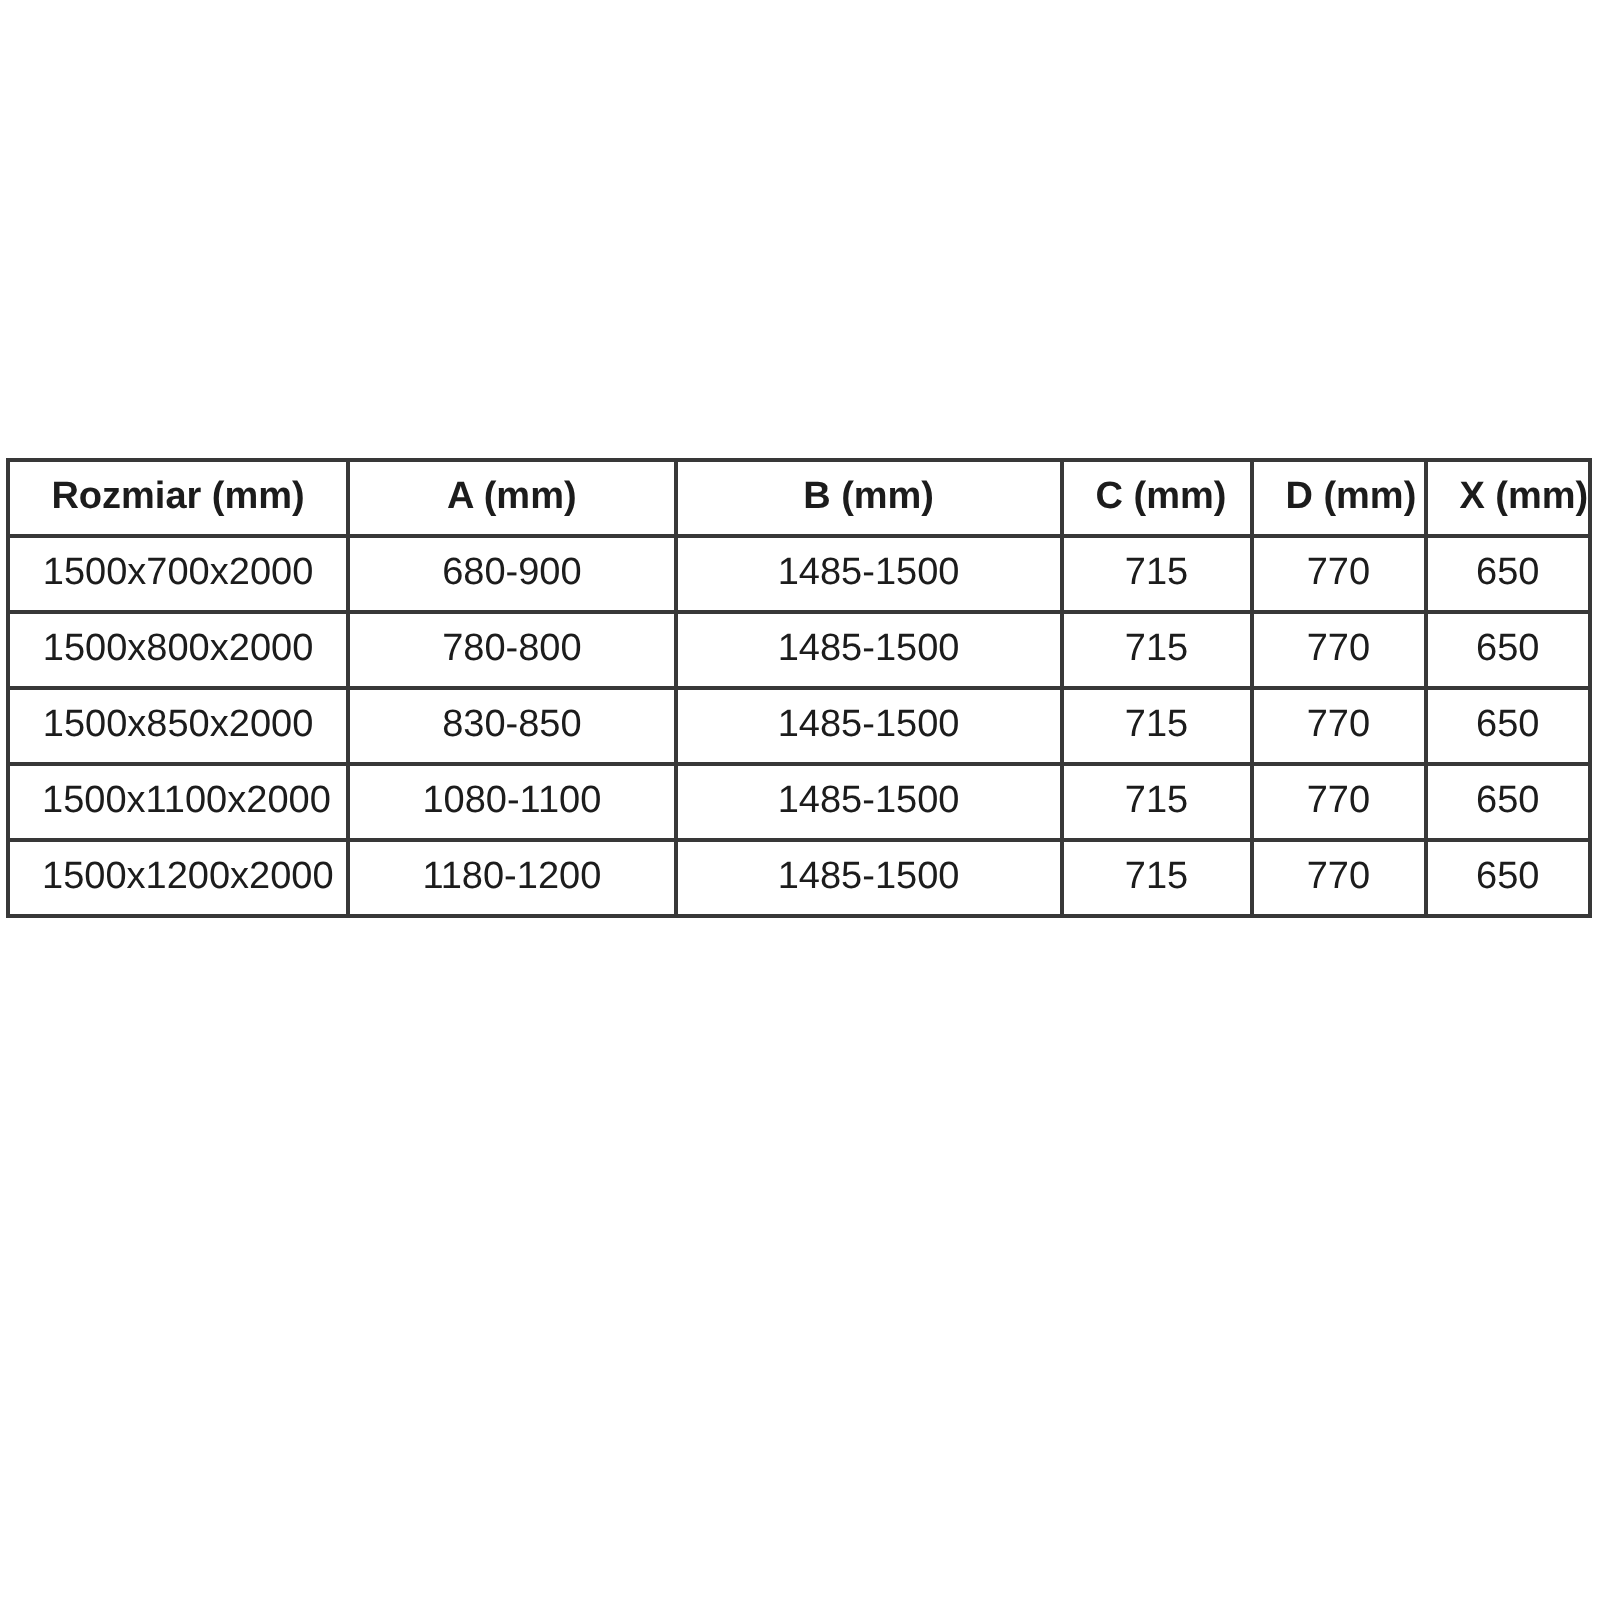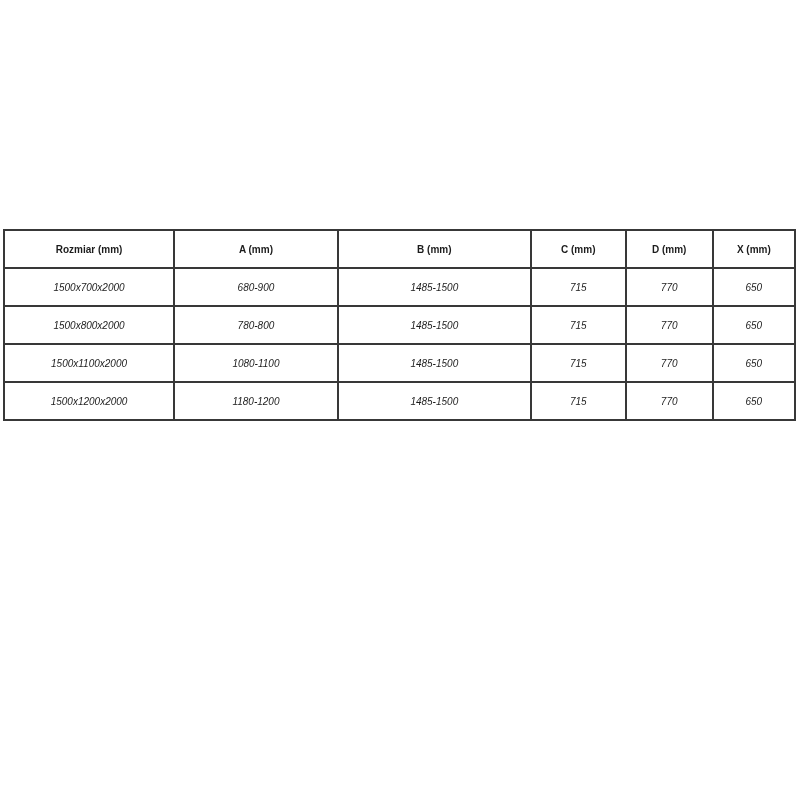--- a/index.html
+++ b/index.html
@@ -27,31 +27,30 @@
     table-layout: fixed;
     color: #1c1c1c;
   }
   table.spec-table th,
   table.spec-table td {
     border: 2px solid #383838;
     text-align: center;
     vertical-align: middle;
     height: 36px;
     padding: 0 16px;
-    font-size: 10px;
+    font-size: 19px;
     line-height: 1.1;
     overflow: hidden;
     white-space: nowrap;
   }
   table.spec-table th {
     font-weight: bold;
   }
   table.spec-table td {
     font-weight: normal;
-    font-style: italic;
   }
 </style>
 </head>
 <body>
 
 <div class="page">
   <div class="spec-table-wrap">
     <table class="spec-table">
       <colgroup>
         <col style="width:21.5%">
@@ -82,20 +81,28 @@
         </tr>
         <tr>
           <td>1500x800x2000</td>
           <td>780-800</td>
           <td>1485-1500</td>
           <td>715</td>
           <td>770</td>
           <td>650</td>
         </tr>
         <tr>
+          <td>1500x850x2000</td>
+          <td>830-850</td>
+          <td>1485-1500</td>
+          <td>715</td>
+          <td>770</td>
+          <td>650</td>
+        </tr>
+        <tr>
           <td>1500x1100x2000</td>
           <td>1080-1100</td>
           <td>1485-1500</td>
           <td>715</td>
           <td>770</td>
           <td>650</td>
         </tr>
         <tr>
           <td>1500x1200x2000</td>
           <td>1180-1200</td>

